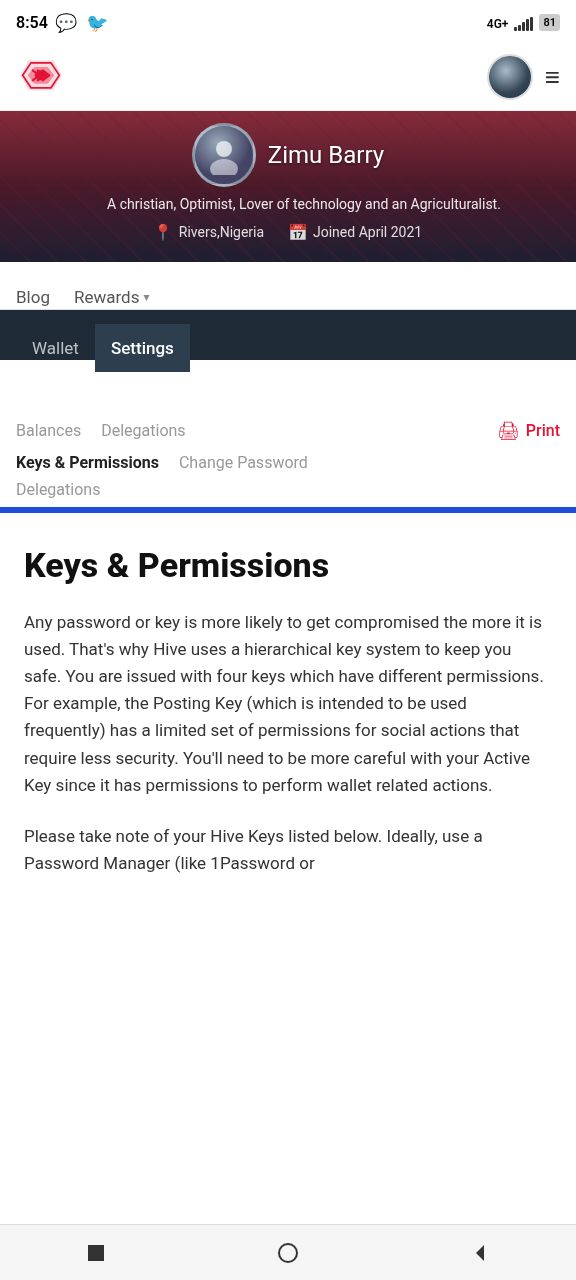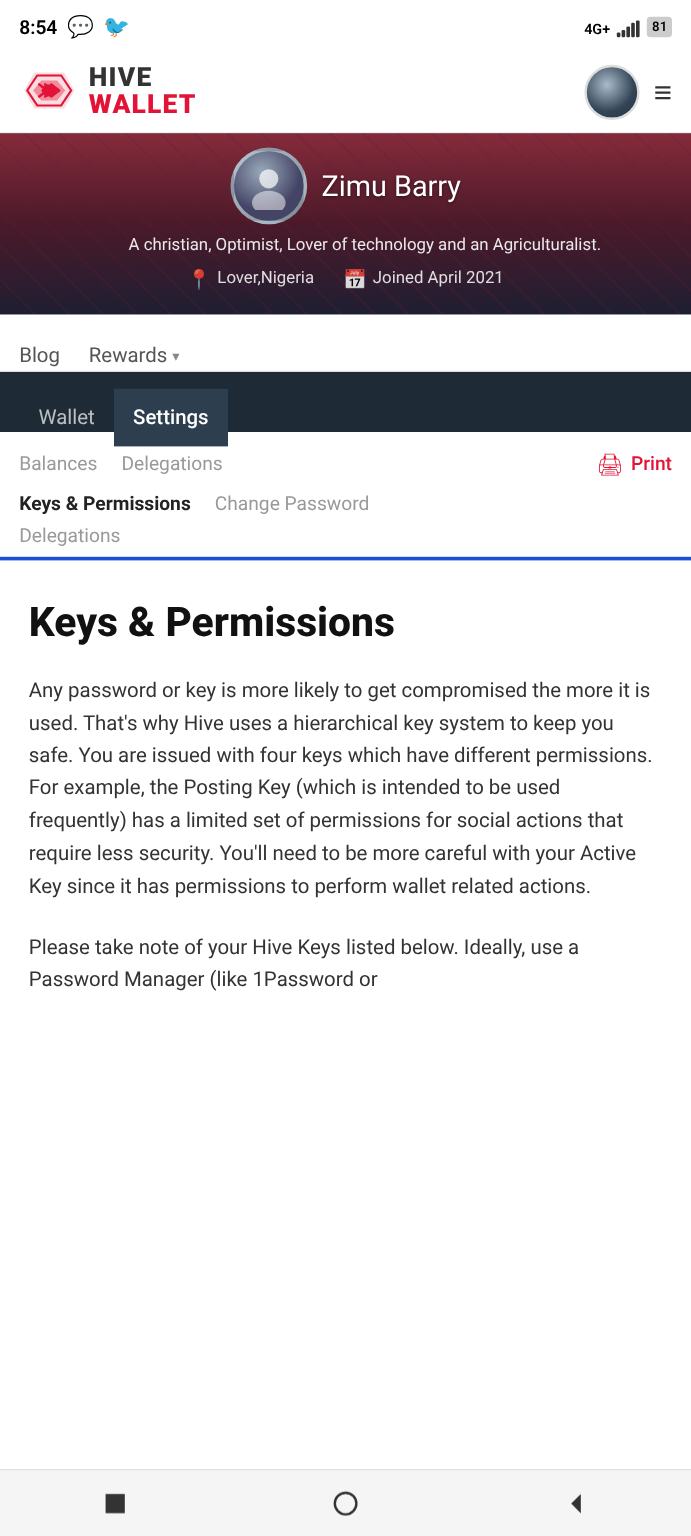--- a/index.html
+++ b/index.html
@@ -254,21 +254,22 @@
     .tab-bar-2 .tab-item.active {
       color: #fff;
       background: #2d3e4e;
       font-weight: 500;
       border-bottom: none;
     }
 
     
     .wallet-subnav {
       padding: 16px 16px 8px;
-      border-bottom: 3px solid #1d4ed8;
+      border-bottom: 6px solid #1d4ed8;
+      margin-top: 44px;
     }
     .wallet-subnav-row {
       display: flex;
       align-items: center;
       justify-content: space-between;
       margin-bottom: 12px;
     }
     .wallet-subnav-links {
       display: flex;
       gap: 20px;
@@ -379,24 +380,20 @@
     <svg class="hive-logo-icon" viewBox="0 0 60 60" xmlns="http://www.w3.org/2000/svg">
       <polygon points="15,10 45,10 55,28 45,46 15,46 5,28" fill="#e31337" opacity="0.15"></polygon>
       <polygon points="18,13 42,13 52,28 42,43 18,43 8,28" fill="none" stroke="#e31337" stroke-width="2"></polygon>
       <polygon points="22,18 38,18 46,28 38,38 22,38 14,28" fill="#e31337" opacity="0.4"></polygon>
       <polygon points="26,22 34,22 38,28 34,34 26,34 22,28" fill="#e31337"></polygon>
 
       <path d="M20,22 L28,28 L20,34" fill="none" stroke="#e31337" stroke-width="2.5" stroke-linecap="round" stroke-linejoin="round"></path>
       <path d="M26,22 L34,28 L26,34" fill="none" stroke="#e31337" stroke-width="2.5" stroke-linecap="round" stroke-linejoin="round"></path>
       <path d="M32,22 L40,28 L32,34" fill="none" stroke="#e31337" stroke-width="2.5" stroke-linecap="round" stroke-linejoin="round"></path>
     </svg>
-    <div class="logo-text">
-      <span class="logo-hive">HIVE</span>
-      <span class="logo-wallet">WALLET</span>
-    </div>
   </div>
   <div class="nav-right">
     <div class="avatar-circle">
       <div class="avatar-img" style="background: radial-gradient(circle at 40% 35%, #aabbcc 0%, #334455 60%, #223344 100%);">
       </div>
     </div>
     <span class="hamburger-icon">≡</span>
   </div>
 </div>
 
@@ -412,21 +409,21 @@
             <ellipse cx="20" cy="34" rx="14" ry="10" fill="rgba(255,255,255,0.5)"></ellipse>
           </svg>
         </div>
       </div>
       <span class="profile-name">Zimu Barry</span>
     </div>
     <p class="profile-bio">A christian, Optimist, Lover of technology and an Agriculturalist.</p>
     <div class="profile-meta">
       <div class="meta-item">
         <span class="meta-icon">📍</span>
-        <span>Lover,Nigeria</span>
+        <span>Rivers,Nigeria</span>
       </div>
       <div class="meta-item">
         <span class="meta-icon">📅</span>
         <span>Joined April 2021</span>
       </div>
     </div>
   </div>
 </div>
 
 <div class="tab-bar-1">

